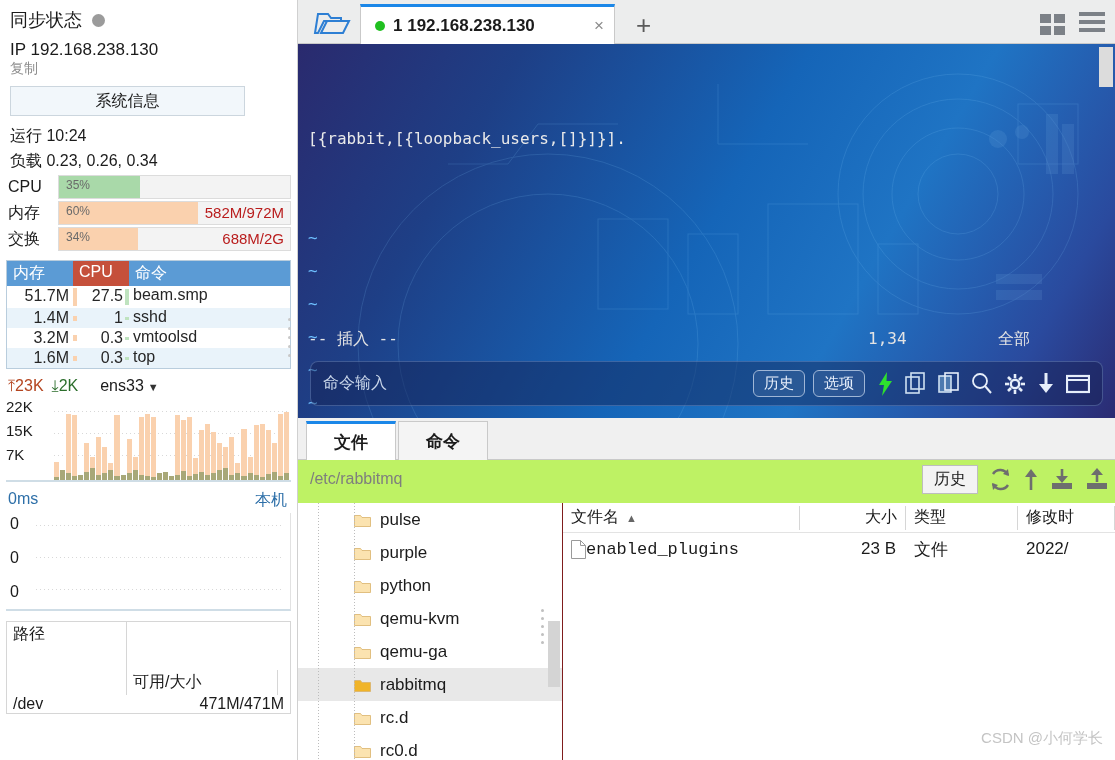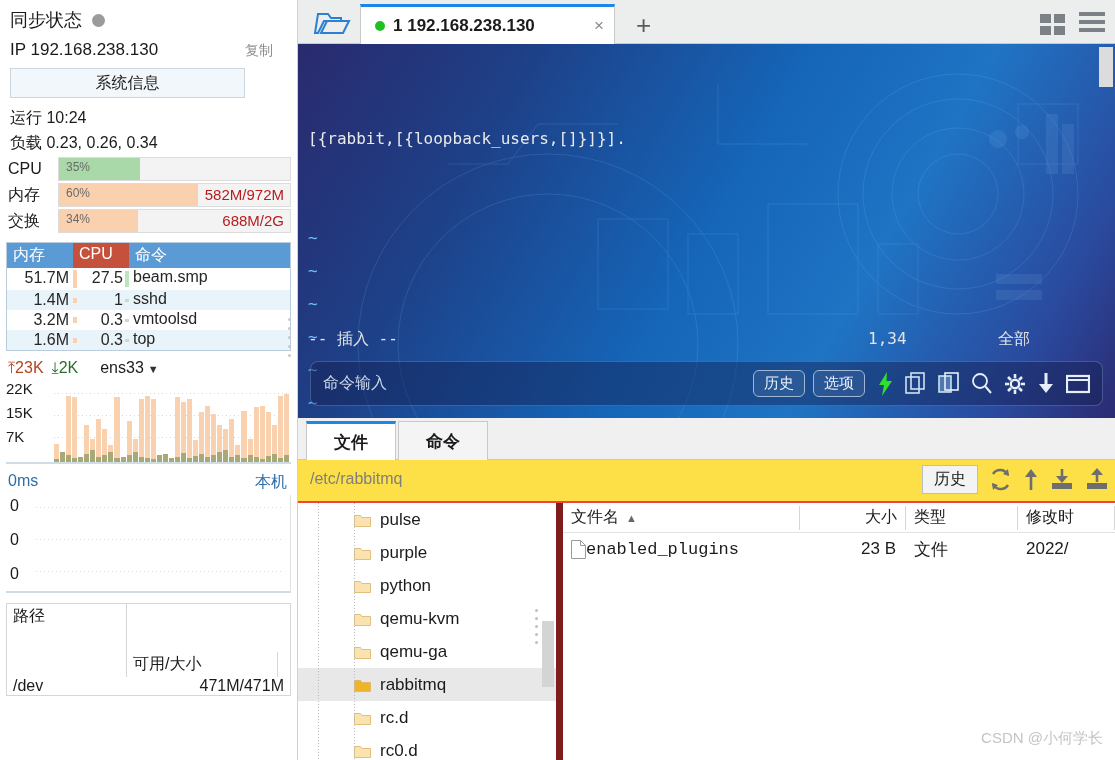--- a/index.html
+++ b/index.html
@@ -12,21 +12,21 @@
 
   
   #left-panel {
     position: absolute; left: 0; top: 0; width: 297px; height: 760px;
     background: #ffffff; overflow: hidden;
   }
   .sync-row { display: flex; align-items: center; gap: 10px; padding: 8px 10px 4px 10px; }
   .sync-label { font-size: 18px; color: #1b1b1b; }
   .sync-dot { width: 13px; height: 13px; border-radius: 50%; background: #9b9b9b; }
 
-  .ip-row { display: flex; align-items: baseline; justify-content: space-between; padding: 4px 24px 2px 10px; }
+  .ip-row { display: flex; align-items: baseline; justify-content: space-between; padding: 4px 24px 2px 10px; flex-direction: column; }
   .ip-text { font-size: 17px; color: #1b1b1b; }
   .copy-link { font-size: 14px; color: #8c8c8c; cursor: pointer; }
 
   .sysinfo-btn {
     display: block; margin: 6px 10px 8px 10px; width: 235px; height: 30px;
     line-height: 28px; text-align: center; font-size: 16px; color: #1b1b1b;
     background: #f2f7fb; border: 1px solid #ccd6de; cursor: pointer;
   }
 
   .stat-line { font-size: 16px; color: #1b1b1b; padding: 2px 10px; }
@@ -163,31 +163,31 @@
   #filebrowser { position: absolute; left: 0; top: 418px; right: 0; bottom: 0; background: #ffffff; }
   .fb-tabs { position: relative; height: 42px; background: #f0f0f0; border-bottom: 1px solid #c9c9c9; }
   .fb-tab {
     position: absolute; top: 3px; height: 39px; display: flex; align-items: center; justify-content: center;
     font-size: 17px; font-weight: bold; color: #1b1b1b; cursor: pointer;
   }
   .fb-tab.active { left: 8px; width: 90px; background: #fff; border: 1px solid #c9c9c9;
     border-bottom: none; border-top: 3px solid #1b87e8; }
   .fb-tab.inactive { left: 100px; width: 90px; background: #f4f4f4; border: 1px solid #c9c9c9; border-bottom: none; }
 
-  .fb-pathrow { position: relative; height: 44px; border-bottom: 3px solid #ef4444; background: #fde047; }
+  .fb-pathrow { position: relative; height: 44px; border-bottom: 1px solid #ef4444; background: #bef264; }
   .fb-path { position: absolute; left: 12px; top: 10px; font-size: 16px; color: #7e7e7e; }
   .fb-tools { position: absolute; right: 6px; top: 5px; display: flex; align-items: center; gap: 11px; }
   .fb-hist {
     font-size: 16px; color: #1b1b1b; background: #f3f3f3; border: 1px solid #bdbdbd;
     padding: 3px 11px; cursor: pointer;
   }
   .fb-tools .ti { cursor: pointer; display: flex; align-items: center; }
 
   .fb-body { position: absolute; left: 0; right: 0; top: 85px; bottom: 0; display: flex; }
-  .fb-tree { position: relative; width: 265px; border-right: 7px solid #7f1d1d; overflow: hidden; background: #fff; }
+  .fb-tree { position: relative; width: 265px; border-right: 1px solid #7f1d1d; overflow: hidden; background: #fff; }
   .tree-item { display: flex; align-items: center; height: 33px; padding-left: 56px; font-size: 17px; color: #1b1b1b; cursor: pointer; }
   .tree-item.selected { background: #e8e8e8; }
   .tree-guide { position: absolute; left: 20px; top: 0; bottom: 0; width: 1px;
     background-image: repeating-linear-gradient(to bottom,#bcbcbc 0 1px,transparent 1px 3px); }
   .tree-guide2 { position: absolute; left: 56px; top: 0; bottom: 0; width: 1px;
     background-image: repeating-linear-gradient(to bottom,#bcbcbc 0 1px,transparent 1px 3px); }
   .folder-ico { width: 17px; height: 14px; margin-right: 9px; flex: 0 0 17px; }
   .tree-scroll { position: absolute; right: 2px; top: 118px; width: 12px; height: 66px; background: #d4d4d4; }
   .tree-dots { position: absolute; right: 18px; top: 106px; }
   .tree-dots i { display:block; width:3px;height:3px;background:#c0c0c0;margin-bottom:5px;border-radius:50%; }

